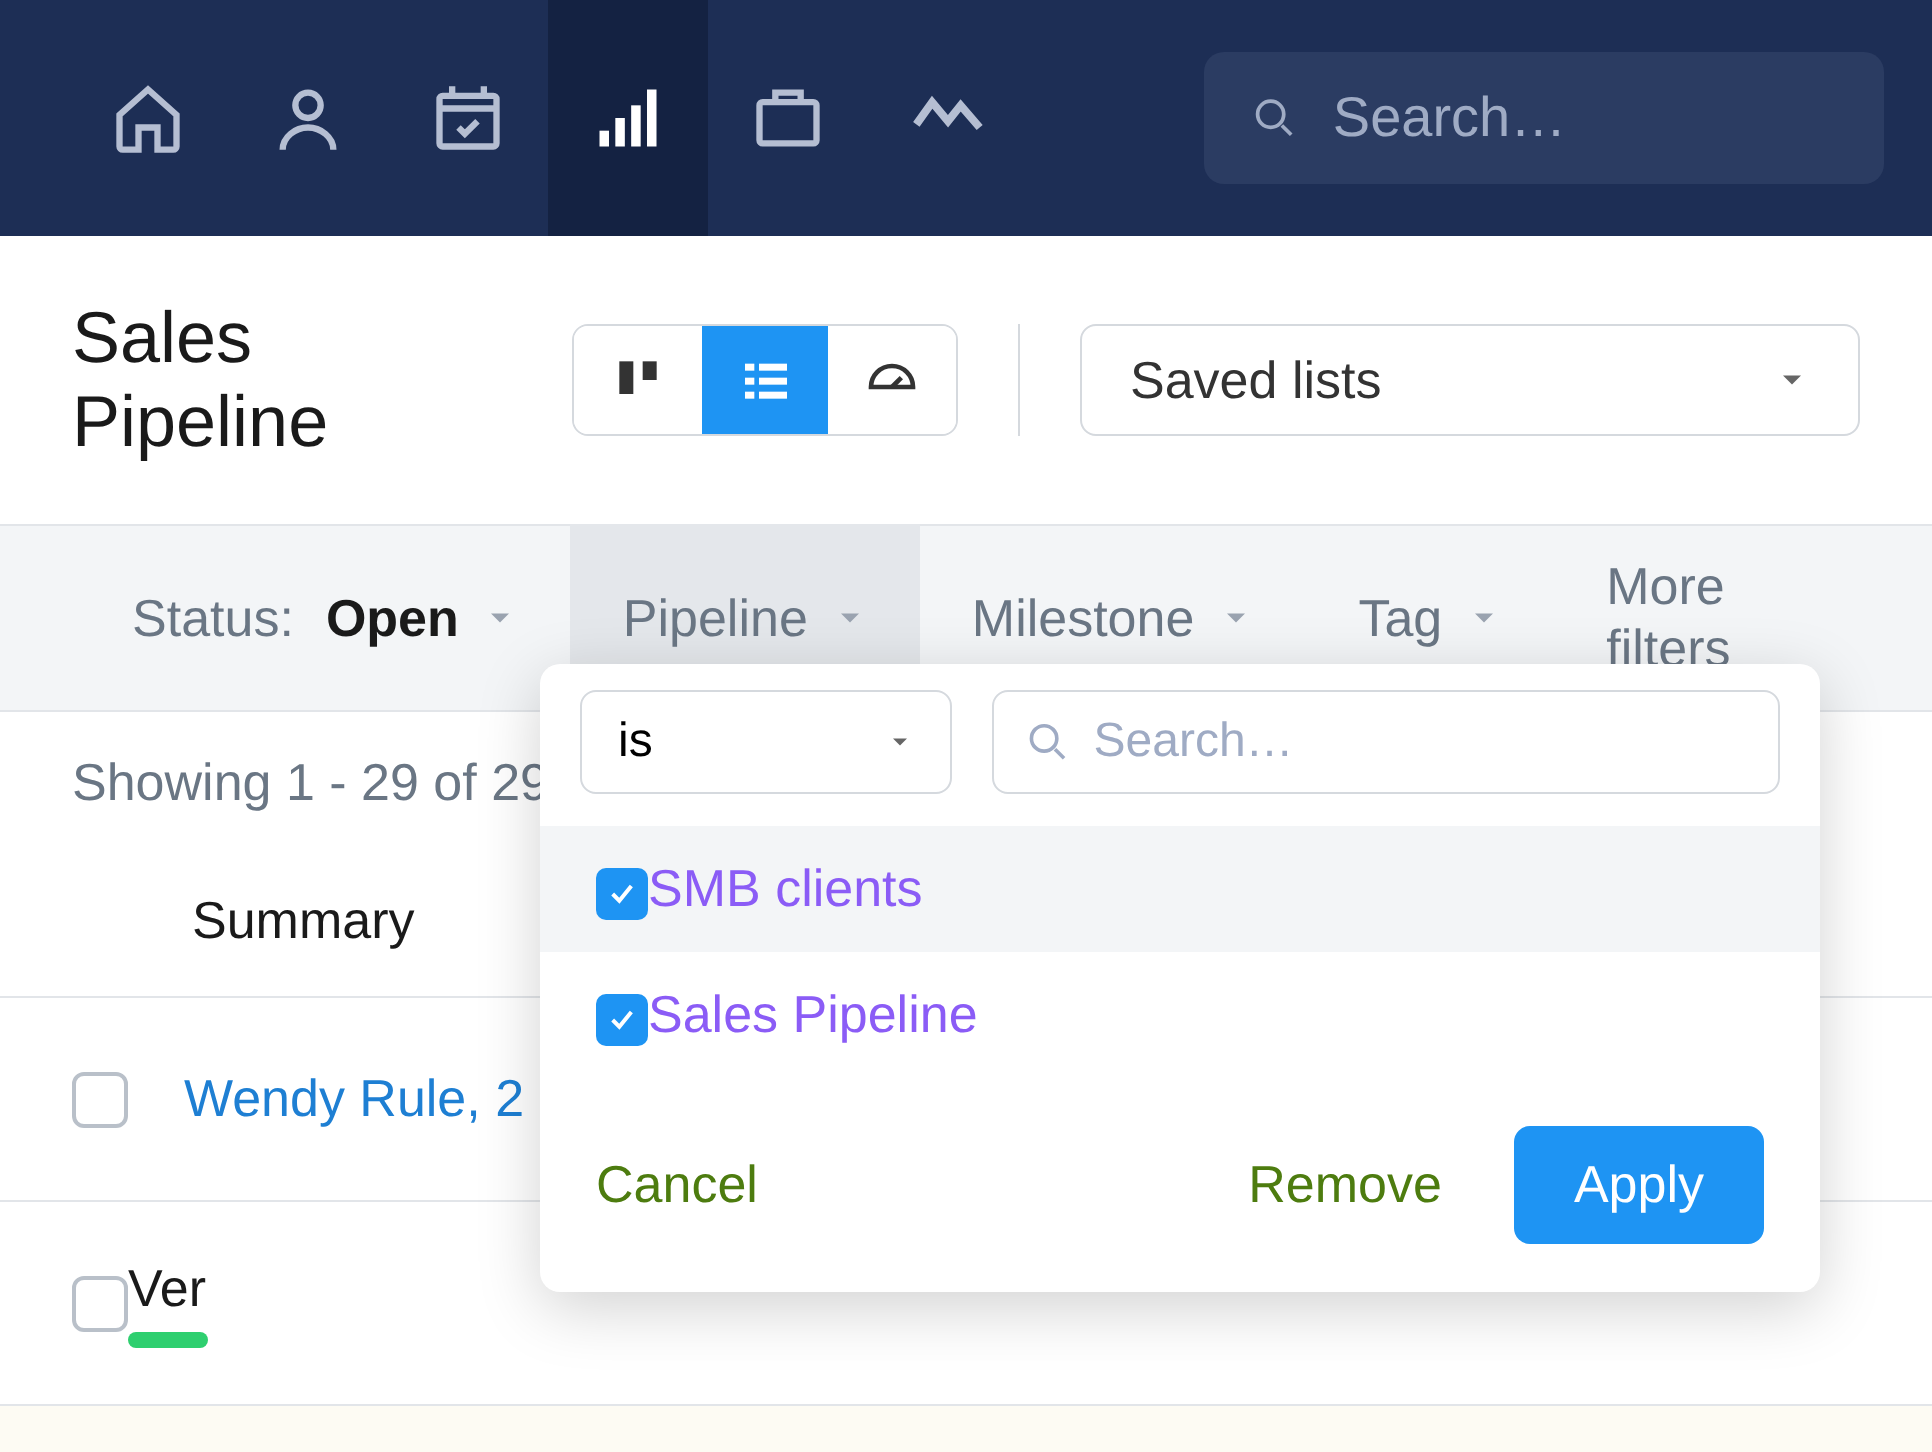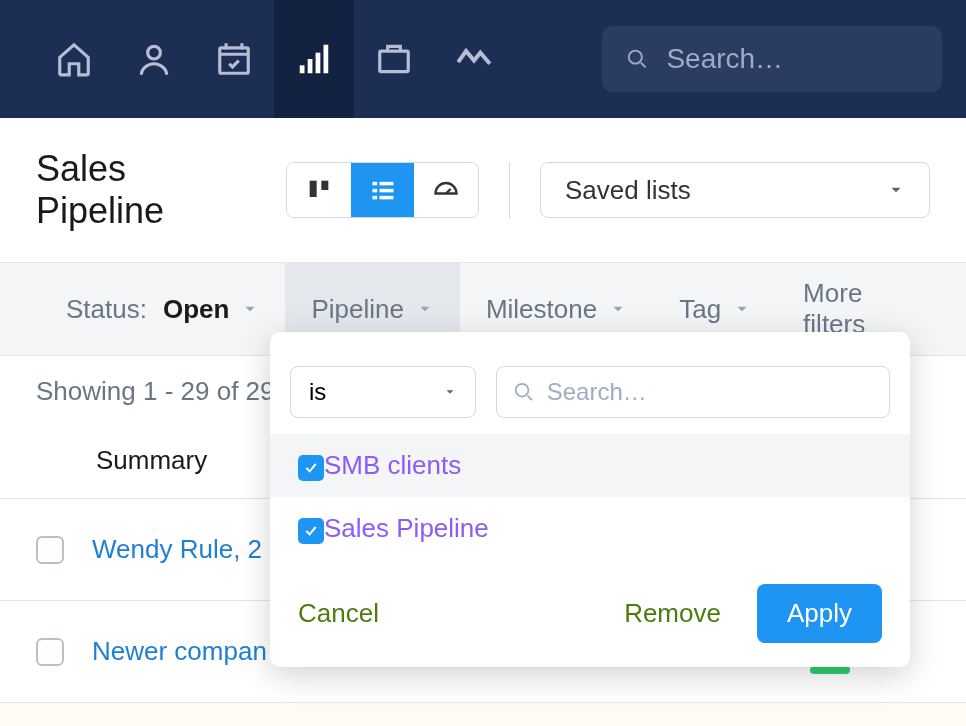--- a/index.html
+++ b/index.html
@@ -44,21 +44,21 @@
 .milestone-col { font-size: 26px; color: #1a1a1a; font-weight: 500; width: 120px; text-align: left; }
 .row { display: flex; align-items: center; padding: 28px 36px; border-bottom: 1px solid #e2e5e9; }
 .row.alt { background: #fdfbf3; }
 .cbox { width: 28px; height: 28px; border: 2px solid #b9c0c9; border-radius: 6px; background: #fff; }
 .row-summary { font-size: 26px; color: #1e7fd3; flex: 1; margin-left: 28px; white-space: nowrap; overflow: hidden; }
 .row-milestone { font-size: 26px; color: #1a1a1a; width: 120px; }
 .mbar { width: 40px; height: 8px; background: #2ecf6f; border-radius: 4px; margin-top: 6px; }
 
 
 .popover { position: absolute; left: 270px; top: 332px; width: 640px; background: #fff; border-radius: 10px; box-shadow: 0 8px 32px rgba(0,0,0,0.18); z-index: 10; overflow: hidden; }
-.popover-top { display: flex; gap: 20px; padding: 34px 20px 16px 20px; }
+.popover-top { display: flex; gap: 20px; padding: 13px 20px 16px 20px; }
 .operator-select { border: 1px solid #d5d9de; border-radius: 8px; height: 52px; width: 186px; display: flex; align-items: center; justify-content: space-between; padding: 0 18px; font-size: 24px; cursor: pointer; }
 .operator-select svg { width: 14px; height: 14px; color: #666; }
 .pop-search { border: 1px solid #d5d9de; border-radius: 8px; height: 52px; flex: 1; display: flex; align-items: center; padding: 0 16px; gap: 12px; }
 .pop-search svg { width: 24px; height: 24px; color: #9fabc4; }
 .pop-search input { border: none; outline: none; font-size: 24px; color: #333; width: 100%; }
 .pop-search input::placeholder { color: #9fabc4; }
 .pop-list { }
 .pop-item { display: flex; align-items: flex-end; padding: 16px 28px; font-size: 26px; color: #8b5cf6; cursor: pointer; }
 .pop-item.hl { background: #f3f5f7; }
 .pop-check { width: 26px; height: 26px; background: #1e94f3; border-radius: 5px; display: flex; align-items: center; justify-content: center; }
@@ -194,21 +194,20 @@
 <div class="row">
   <div class="cbox"></div>
   <div class="row-summary">Wendy Rule, 2</div>
   <div>
     <div class="row-milestone">Mo</div>
     <div class="mbar"></div>
   </div>
 </div>
 <div class="row">
   <div class="cbox"></div>
-  <div class="row-summary">Newer compan</div>
   <div>
     <div class="row-milestone">Ver</div>
     <div class="mbar"></div>
   </div>
 </div>
 <div class="row alt">
   
   
   
 </div>

